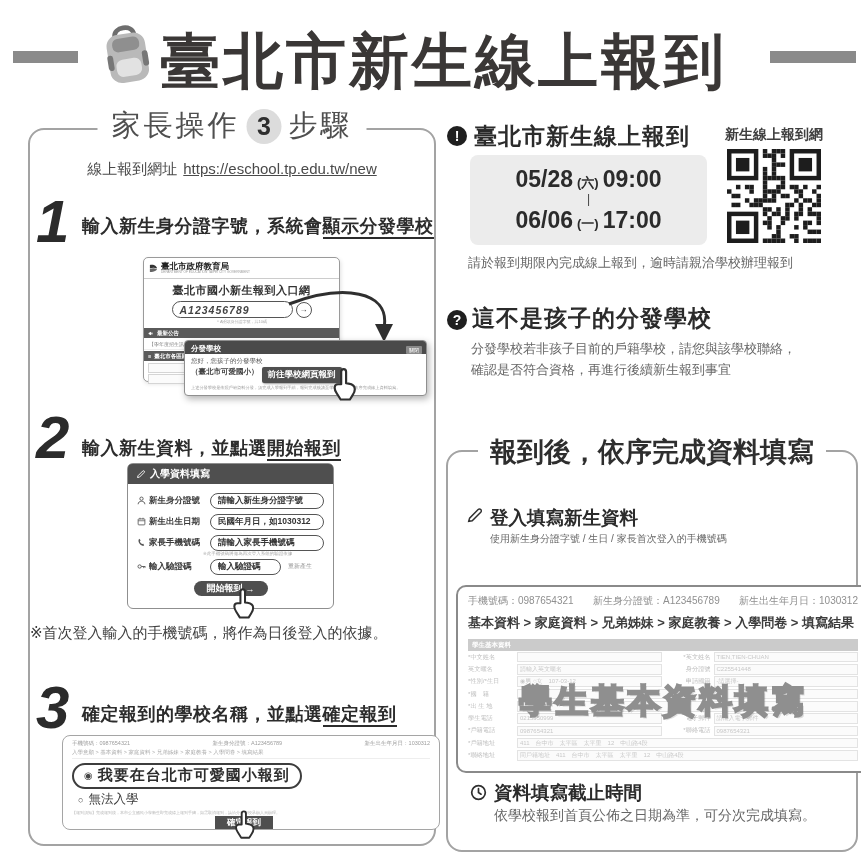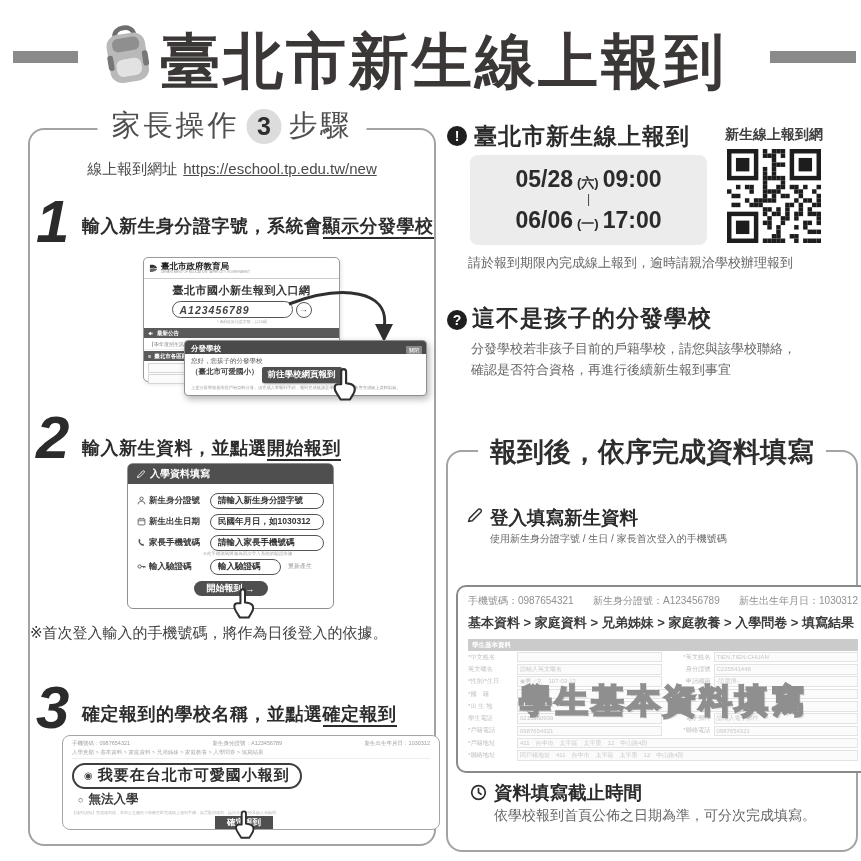--- a/index.html
+++ b/index.html
@@ -69,21 +69,21 @@
   
   .mock3{position:absolute;border:1.5px solid #a5a5a5;border-radius:8px;background:#fff;padding:4px 9px;}
   .m3-info{display:flex;justify-content:space-between;font-size:5.5px;color:#9c9c9c;white-space:nowrap;}
   .m3-crumb{font-size:5.5px;color:#aaa;margin-top:2px;padding-bottom:2px;border-bottom:1px solid #eee;white-space:nowrap;}
   .m3-radio1{display:inline-flex;align-items:center;gap:5px;border:2.5px solid #3d3d3d;border-radius:16px;
              padding:1px 10px 2px;margin-top:4px;cursor:pointer;}
   .m3-r1glyph{font-size:10px;color:#444;}
   .m3-r1text{font-size:15px;font-weight:600;color:#2e2e2e;letter-spacing:1px;white-space:nowrap;}
   .m3-radio2{display:flex;align-items:center;gap:5px;margin:2px 0 0 6px;cursor:pointer;}
   .m3-r2glyph{font-size:9px;color:#444;}
-  .m3-r2text{font-size:12.5px;font-weight:700;color:#3a3a3a;}
+  .m3-r2text{font-size:12.5px;font-weight:400;color:#3a3a3a;}
   .m3-note{font-size:4px;color:#b5b5b5;margin-top:2px;white-space:nowrap;overflow:hidden;}
   .m3-submit{position:absolute;left:152px;bottom:0px;width:58px;height:13px;background:#4f4f4f;color:#fff;
              font-size:8.5px;font-weight:800;display:flex;align-items:center;justify-content:center;cursor:pointer;}
   
   .circle-ic{position:absolute;width:20px;height:20px;border-radius:50%;background:#1f1f1f;color:#fff;
              font-size:14px;font-weight:800;display:flex;align-items:center;justify-content:center;}
   .sechead{position:absolute;font-weight:800;color:#2b2b2b;white-space:nowrap;}
   .bodytext{position:absolute;font-size:13px;color:#666;white-space:nowrap;}
   .timebox{position:absolute;background:#ececec;border-radius:8px;display:flex;flex-direction:column;
            align-items:center;justify-content:center;}

